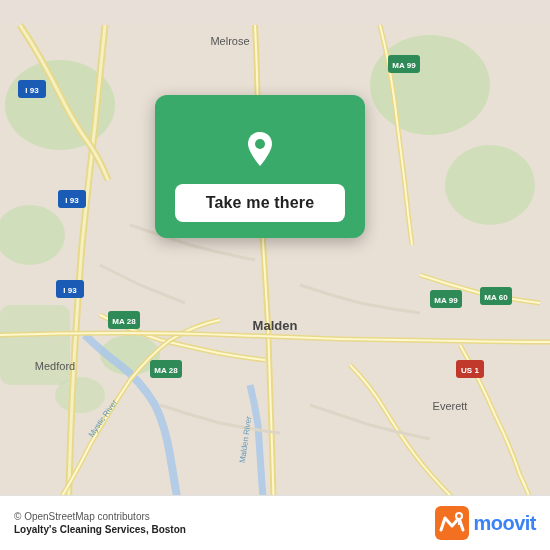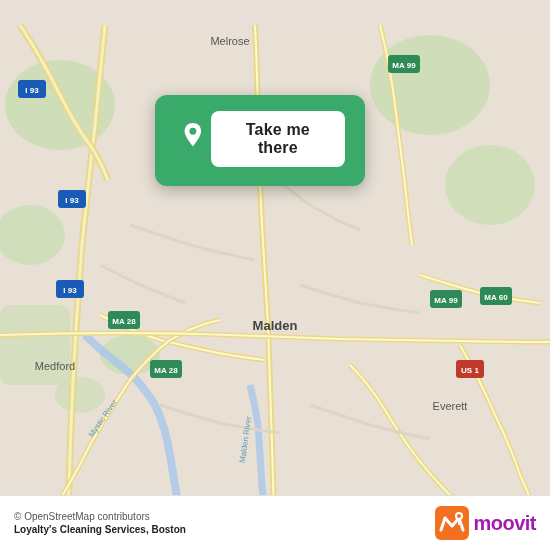--- a/index.html
+++ b/index.html
@@ -29,23 +29,23 @@
 
     
     #location-card {
       position: absolute;
       top: 95px;
       left: 155px;
       width: 210px;
       background: #3aaa6b;
       border-radius: 12px;
       display: flex;
-      flex-direction: row;
+      flex-direction: column;
       align-items: center;
-      padding: 13px 20px 16px;
+      padding: 27px 20px 16px;
       box-shadow: 0 4px 16px rgba(0,0,0,0.28);
       z-index: 10;
     }
 
     #location-pin-icon {
       width: 52px;
       height: 52px;
       margin-bottom: 10px;
     }
 
@@ -102,21 +102,21 @@
     }
 
     #moovit-icon {
       width: 34px;
       height: 34px;
     }
 
     #moovit-text {
       font-size: 20px;
       font-weight: bold;
-      color: #a21caf;
+      color: #3b82f6;
       letter-spacing: -0.5px;
     }
   </style>
 </head>
 <body>
 
 <div id="map-container">
 
   <svg id="map-svg" viewBox="0 0 550 500" xmlns="http://www.w3.org/2000/svg">
 

